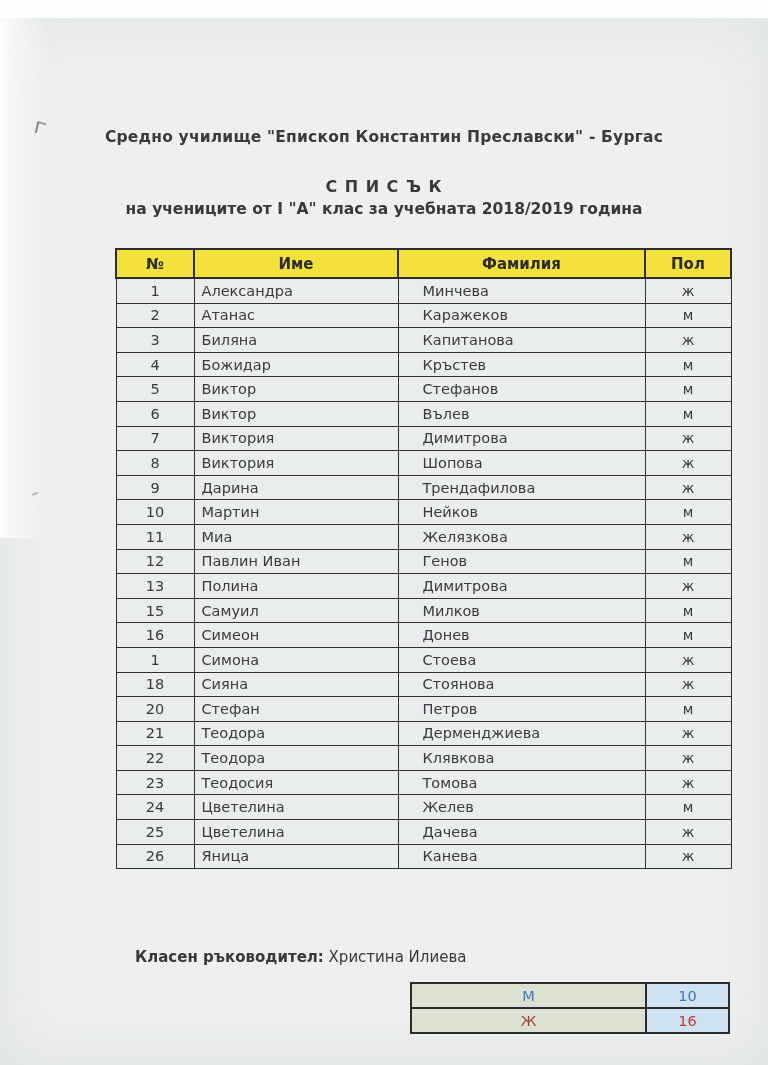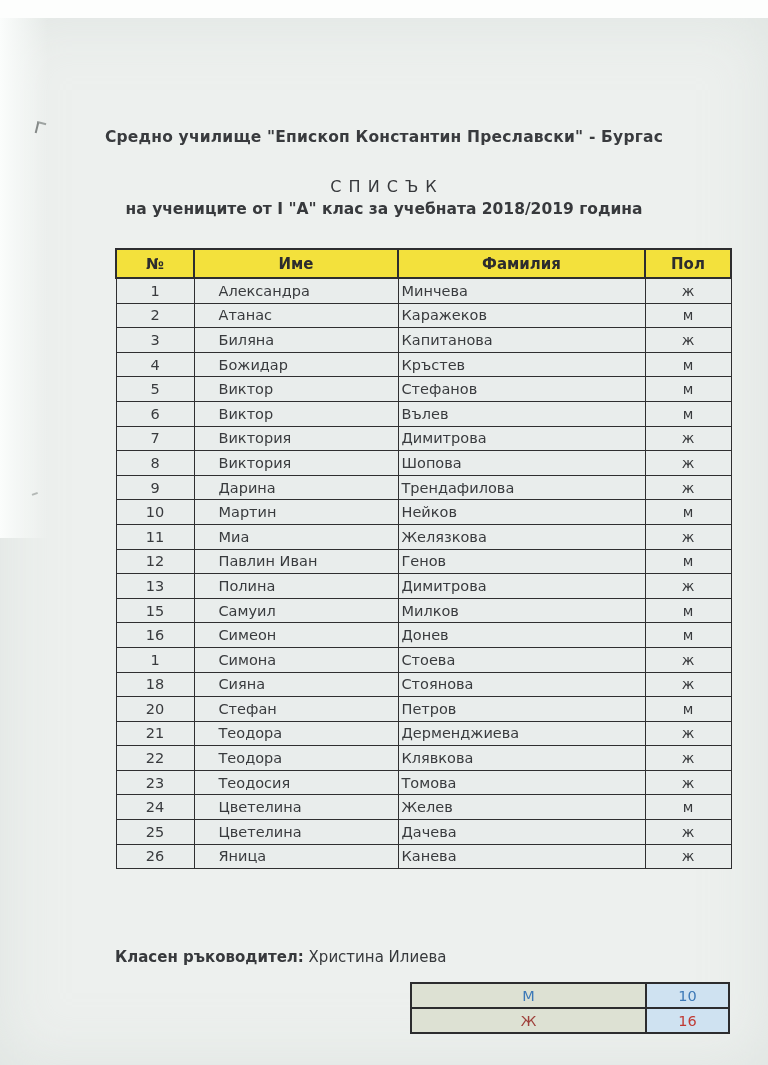--- a/index.html
+++ b/index.html
@@ -66,21 +66,21 @@
     color: #393b3e;
     letter-spacing: 0.2px;
   }
   .doc-title {
     position: absolute;
     left: 0;
     top: 177px;
     width: 768px;
     text-align: center;
     font-size: 16px;
-    font-weight: normal;
+    font-weight: bold;
     color: #37393c;
     letter-spacing: 1px;
   }
   .doc-subtitle {
     position: absolute;
     left: 0;
     top: 200px;
     width: 768px;
     text-align: center;
     font-size: 15.5px;
@@ -113,31 +113,31 @@
     color: #393b3e;
     padding: 0 0 0 0;
     white-space: nowrap;
     overflow: hidden;
   }
   table.students col.c-num { width: 78px; }
   table.students col.c-first { width: 204px; }
   table.students col.c-last { width: 247px; }
   table.students col.c-sex { width: 86px; }
   table.students td.num { text-align: center; }
-  table.students td.first { text-align: left; padding-left: 24px; }
-  table.students td.last { text-align: left; padding-left: 3px; }
+  table.students td.first { text-align: left; padding-left: 7px; }
+  table.students td.last { text-align: left; padding-left: 24px; }
   table.students td.sex { text-align: center; font-size: 14px; }
   .teacher-line {
     position: absolute;
     left: 115px;
     top: 948px;
     font-size: 15px;
     color: #37393c;
   }
-  .teacher-line .lbl { font-weight: bold; }
+  .teacher-line .lbl { font-weight: bold; margin-left: 20px; }
   table.summary {
     position: absolute;
     left: 410px;
     top: 982px;
     width: 318px;
     border-collapse: collapse;
     table-layout: fixed;
   }
   table.summary td {
     border: 2px solid #2c2c2e;

